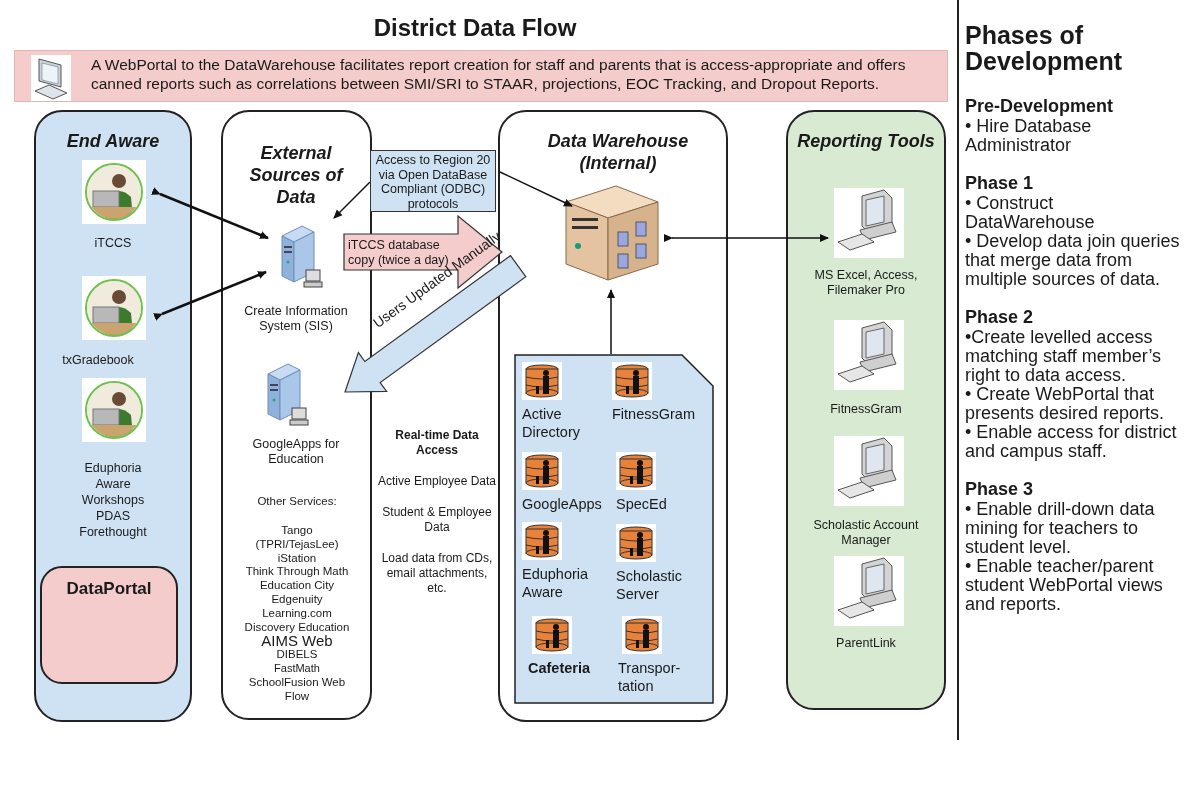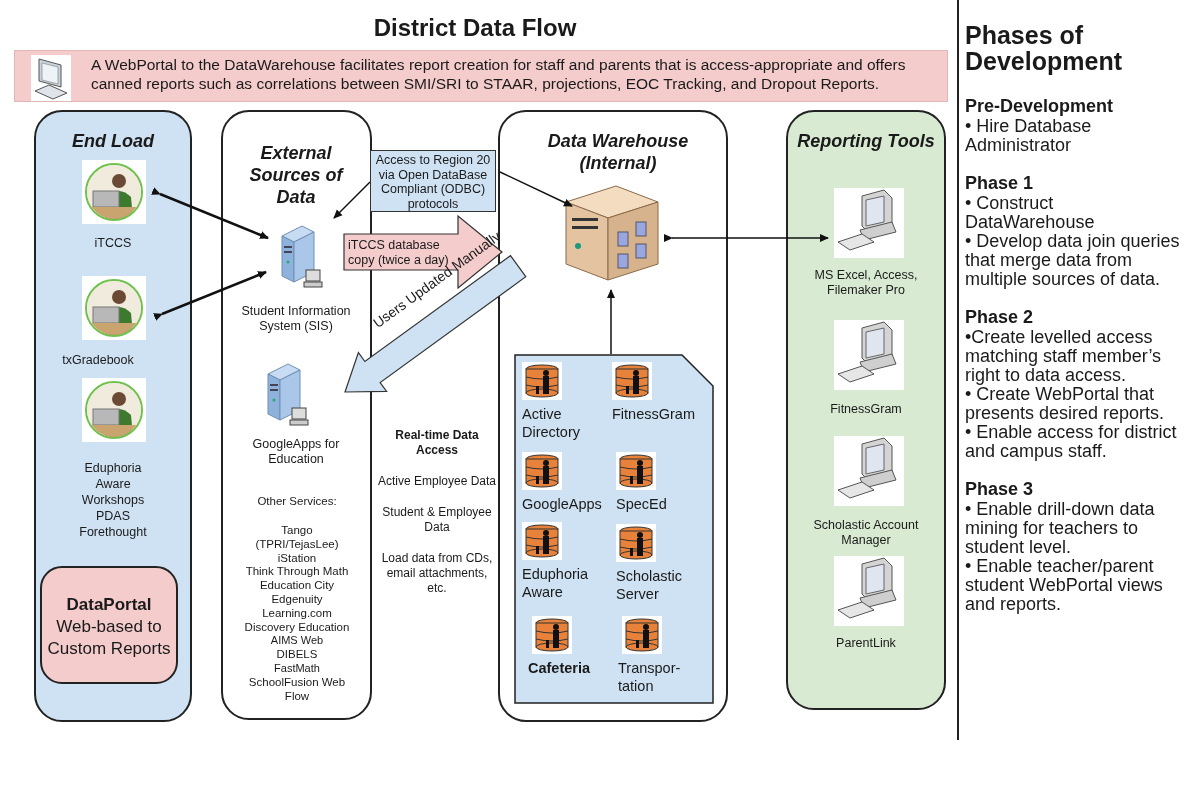--- a/index.html
+++ b/index.html
@@ -12,21 +12,21 @@
   .banner-icon { left:16px; top:4px; width:40px; height:46px; background:#fff; }
   .col { border:2px solid #222; border-radius:28px; box-sizing:border-box; }
   .col-end { left:34px; top:110px; width:158px; height:612px; background:#cfe2f3; }
   .col-ext { left:221px; top:110px; width:151px; height:610px; background:#fff; }
   .col-dw  { left:498px; top:110px; width:230px; height:612px; background:#fff; }
   .col-rep { left:786px; top:110px; width:160px; height:600px; background:#d9ead3; }
   .col-title { font-weight:bold; font-style:italic; text-align:center; font-size:18px; line-height:22px; }
   .lbl { text-align:center; font-size:12.5px; line-height:15px; }
   .avatar { width:64px; height:64px; background:#fff; display:flex; align-items:center; justify-content:center; }
   .avatar-inner { width:58px; height:58px; border-radius:50%; border:2px solid #6cc24a; box-sizing:border-box; overflow:hidden; background:#efe7d6; position:relative; }
-  .dataportal { left:40px; top:566px; width:138px; height:118px; background:#f4cccc; border:2px solid #222; border-radius:22px; box-sizing:border-box; text-align:center; padding-top:26px; font-size:17px; line-height:22px; }
+  .dataportal { left:40px; top:566px; width:138px; height:118px; background:#f4cccc; border:2px solid #222; border-radius:22px; box-sizing:border-box; text-align:center; padding-top:10px; font-size:17px; line-height:22px; }
   .odbc { left:370px; top:150px; width:126px; height:62px; background:#cfe2f3; border:1.5px solid #333; box-sizing:border-box; font-size:12.5px; line-height:14.5px; text-align:center; padding-top:2px; overflow:hidden; }
   .db-panel { left:514px; top:354px; width:200px; height:350px; }
   .db-item { position:absolute; font-size:14.5px; line-height:18px; }
   .db-icon { width:40px; height:38px; background:#fff; display:flex; align-items:center; justify-content:center; margin-bottom:5px; }
   .phases-divider { left:957px; top:0; width:2px; height:740px; background:#222; }
   .phases { left:965px; top:22px; width:215px; }
   .phases h1 { margin:0 0 22px 0; font-size:25px; line-height:26px; font-weight:bold; }
   .phase { margin-bottom:18px; }
   .phase h2 { margin:0; font-size:18px; line-height:21px; font-weight:bold; }
   .phase p { margin:0; font-size:18px; line-height:19px; }
@@ -44,21 +44,21 @@
     <svg width="40" height="46" viewBox="0 0 40 46">
       <polygon points="8,4 30,10 30,32 8,26" fill="#c9d3de" stroke="#555" stroke-width="1"></polygon>
       <polygon points="11,8 27,12 27,29 11,25" fill="#eef3f8" stroke="#777" stroke-width="0.6"></polygon>
       <polygon points="4,36 22,44 36,38 18,30" fill="#dfe4ea" stroke="#555" stroke-width="1"></polygon>
     </svg>
   </div>
   <div class="abs banner-text">A WebPortal to the DataWarehouse facilitates report creation for staff and parents that is access-appropriate and offers canned reports such as correlations between SMI/SRI to STAAR, projections, EOC Tracking, and Dropout Reports.</div>
 </div>
 
 <div class="abs col col-end"></div>
-<div class="abs col-title" style="left:34px;top:130px;width:158px;">End Load</div>
+<div class="abs col-title" style="left:34px;top:130px;width:158px;">End Aware</div>
 
 <div class="abs avatar" style="left:82px;top:160px;">
   <div class="avatar-inner"><svg width="54" height="54" viewBox="0 0 54 54">
         <rect width="54" height="54" fill="#f1ebde"></rect>
         <circle cx="32" cy="16" r="7" fill="#6b4a35"></circle>
         <path d="M20 32 Q32 20 44 32 L46 54 L18 54Z" fill="#3c7a2e"></path>
         <rect x="6" y="26" width="26" height="16" fill="#b8b8b8" stroke="#777"></rect>
         <rect x="0" y="42" width="54" height="12" fill="#c9a46e"></rect>
       </svg></div>
 </div>
@@ -85,39 +85,38 @@
       </svg></div>
 </div>
 <div class="abs lbl" style="left:34px;top:460px;width:158px;white-space:pre-line;line-height:16px;">Eduphoria
 Aware
 Workshops
 PDAS
 Forethought</div>
 
 <div class="abs dataportal">
   <div style="font-weight:bold;">DataPortal</div>
-  <div>Web-based to Custom Reports</div>
 </div>
 
 <div class="abs col col-ext"></div>
 <div class="abs col-title" style="left:236px;top:142px;width:120px;">External Sources of Data</div>
 
 <div class="abs" style="left:276px;top:222px;width:50px;height:72px;">
   <svg width="50" height="72" viewBox="0 0 50 72">
     <polygon points="6,14 26,4 38,10 18,20" fill="#c7dbf2" stroke="#6f8fb5"></polygon>
     <polygon points="6,14 18,20 18,60 6,54" fill="#8fb2dc" stroke="#6f8fb5"></polygon>
     <polygon points="18,20 38,10 38,50 18,60" fill="#aac6e8" stroke="#6f8fb5"></polygon>
     <rect x="8" y="24" width="8" height="2" fill="#445"></rect>
     <rect x="8" y="29" width="8" height="2" fill="#445"></rect>
     <circle cx="12" cy="40" r="1.5" fill="#2a7"></circle>
     <rect x="30" y="48" width="14" height="11" fill="#ddd" stroke="#444"></rect>
     <rect x="28" y="60" width="18" height="5" fill="#ccc" stroke="#444"></rect>
   </svg>
 </div>
-<div class="abs lbl" style="left:236px;top:304px;width:120px;">Student Information System (SIS)</div>
+<div class="abs lbl" style="left:236px;top:304px;width:120px;">Create Information System (SIS)</div>
 
 <div class="abs" style="left:262px;top:360px;width:50px;height:72px;">
   <svg width="50" height="72" viewBox="0 0 50 72">
     <polygon points="6,14 26,4 38,10 18,20" fill="#c7dbf2" stroke="#6f8fb5"></polygon>
     <polygon points="6,14 18,20 18,60 6,54" fill="#8fb2dc" stroke="#6f8fb5"></polygon>
     <polygon points="18,20 38,10 38,50 18,60" fill="#aac6e8" stroke="#6f8fb5"></polygon>
     <rect x="8" y="24" width="8" height="2" fill="#445"></rect>
     <rect x="8" y="29" width="8" height="2" fill="#445"></rect>
     <circle cx="12" cy="40" r="1.5" fill="#2a7"></circle>
     <rect x="30" y="48" width="14" height="11" fill="#ddd" stroke="#444"></rect>
@@ -129,21 +128,21 @@
 <div class="abs lbl" style="left:230px;top:494px;width:134px;font-weight:normal;font-size:11.5px;">Other Services:</div>
 <div class="abs" id="other-services" style="left:226px;top:524px;width:142px;">
     <div class="lbl" style="font-size: 11.5px; line-height: 13.8px;">Tango</div>
     <div class="lbl" style="font-size: 11.5px; line-height: 13.8px;">(TPRI/TejasLee)</div>
     <div class="lbl" style="font-size: 11.5px; line-height: 13.8px;">iStation</div>
     <div class="lbl" style="font-size: 11.5px; line-height: 13.8px;">Think Through Math</div>
     <div class="lbl" style="font-size: 11.5px; line-height: 13.8px;">Education City</div>
     <div class="lbl" style="font-size: 11.5px; line-height: 13.8px;">Edgenuity</div>
     <div class="lbl" style="font-size: 11.5px; line-height: 13.8px;">Learning.com</div>
     <div class="lbl" style="font-size: 11.5px; line-height: 13.8px;">Discovery Education</div>
-    <div class="lbl" style="font-size: 11px; line-height: 13.8px;">AIMS Web</div>
+    <div class="lbl" style="font-size: 15px; line-height: 13.8px;">AIMS Web</div>
     <div class="lbl" style="font-size: 11.5px; line-height: 13.8px;">DIBELS</div>
     <div class="lbl" style="font-size: 11px; line-height: 13.8px;">FastMath</div>
     <div class="lbl" style="font-size: 11.5px; line-height: 13.8px;">SchoolFusion Web</div>
     <div class="lbl" style="font-size: 11.5px; line-height: 13.8px;">Flow</div>
   </div>
 
 <div class="abs rt-text">
   <div class="h">Real-time Data Access</div>
   <div class="g">Active Employee Data</div>
   <div class="g">Student &amp; Employee Data</div>

